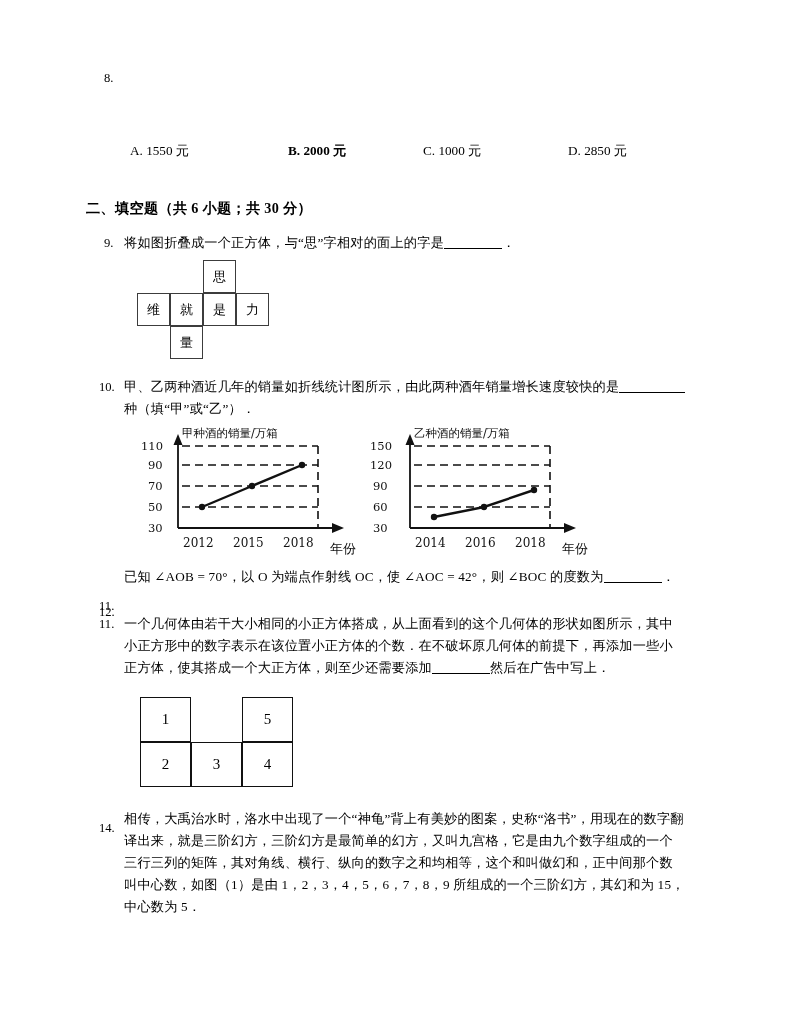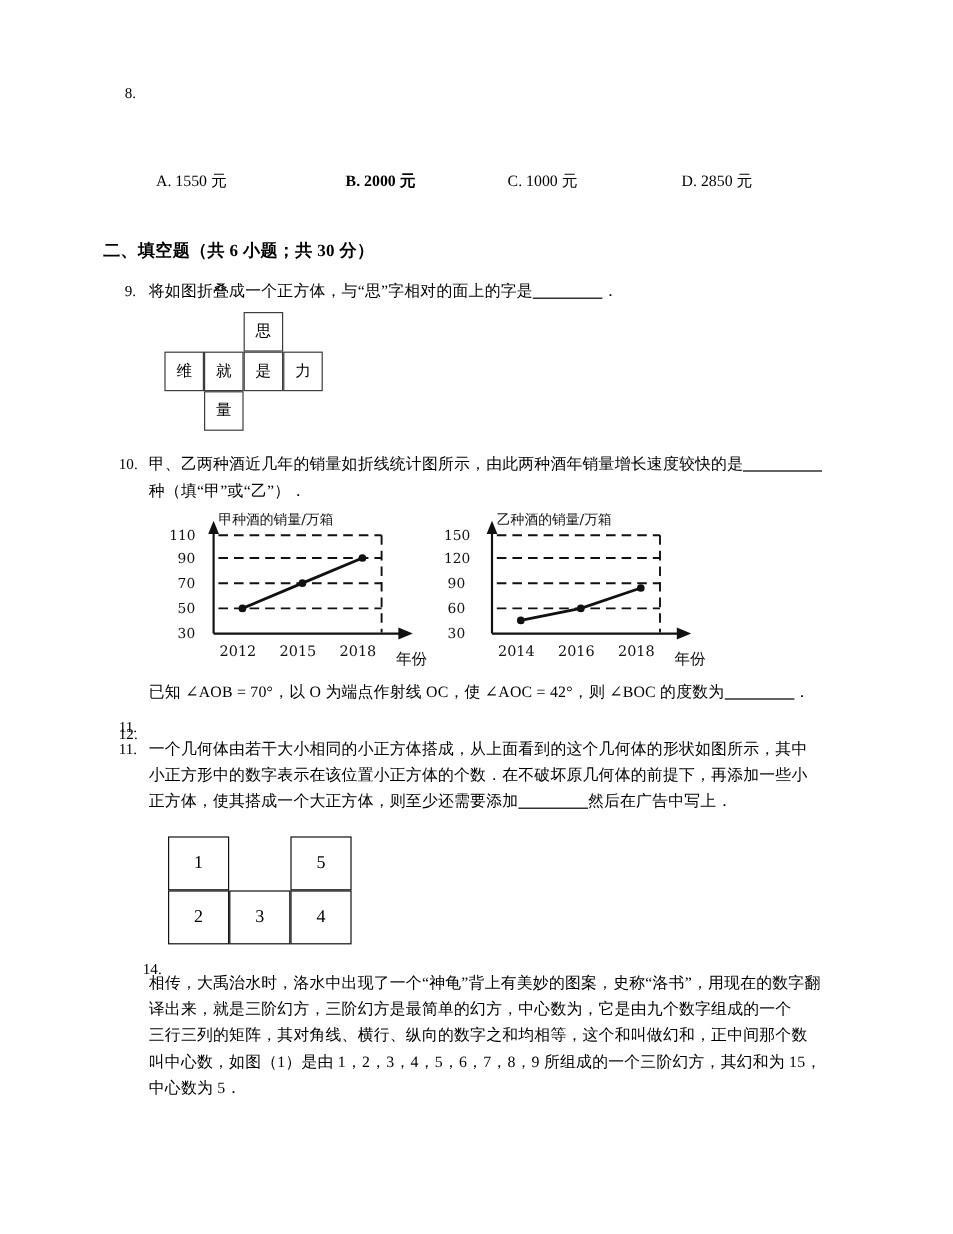--- a/index.html
+++ b/index.html
@@ -247,22 +247,22 @@
   </div>
 
   <div class="cubegrid">
     <div class="grid-cell" style="left:0px;   top:0px;">1</div>
     <div class="grid-cell" style="left:102px; top:0px;">5</div>
     <div class="grid-cell" style="left:0px;   top:45px;">2</div>
     <div class="grid-cell" style="left:51px;  top:45px;">3</div>
     <div class="grid-cell" style="left:102px; top:45px;">4</div>
   </div>
 
-  <div class="qnum" style="left:99px; top:797px;margin-left:20px;">14.</div>
+  <div class="qnum" style="left:99px; top:817px;">14.</div>
   <div class="qblock" style="left:124px; top:808px; width:584px;">
     <div class="qtext">相传，大禹治水时，洛水中出现了一个“神龟”背上有美妙的图案，史称“洛书”，用现在的数字翻</div>
-    <div class="qtext">译出来，就是三阶幻方，三阶幻方是最简单的幻方，中心数为，它是由九个数字组成的一个</div>
+    <div class="qtext">译出来，就是三阶幻方，三阶幻方是最简单的幻方，又叫九宫格，它是由九个数字组成的一个</div>
     <div class="qtext">三行三列的矩阵，其对角线、横行、纵向的数字之和均相等，这个和叫做幻和，正中间那个数</div>
     <div class="qtext">叫中心数，如图（1）是由 1，2，3，4，5，6，7，8，9 所组成的一个三阶幻方，其幻和为 15，</div>
     <div class="qtext">中心数为 5．</div>
   </div>
 
 </div>
 
 </body></html>

